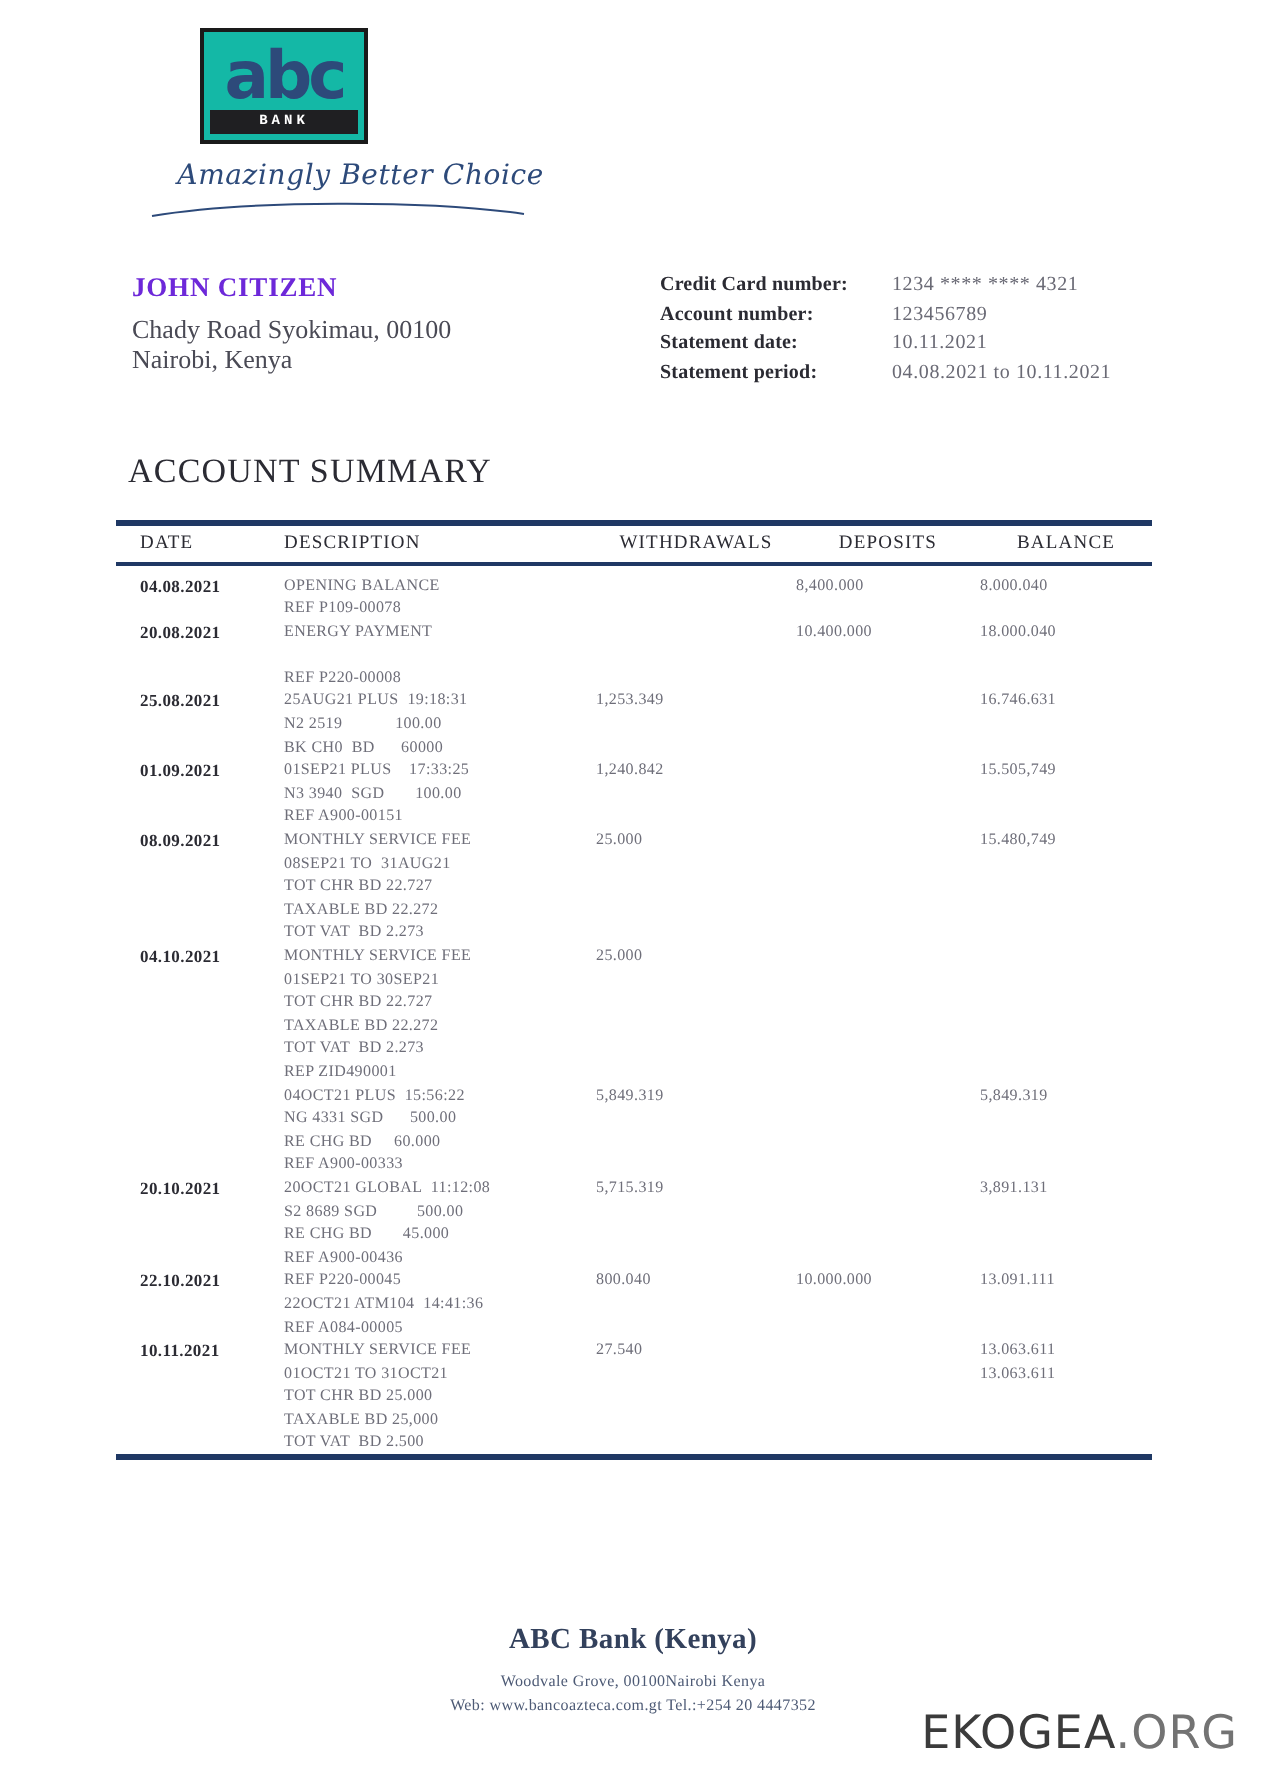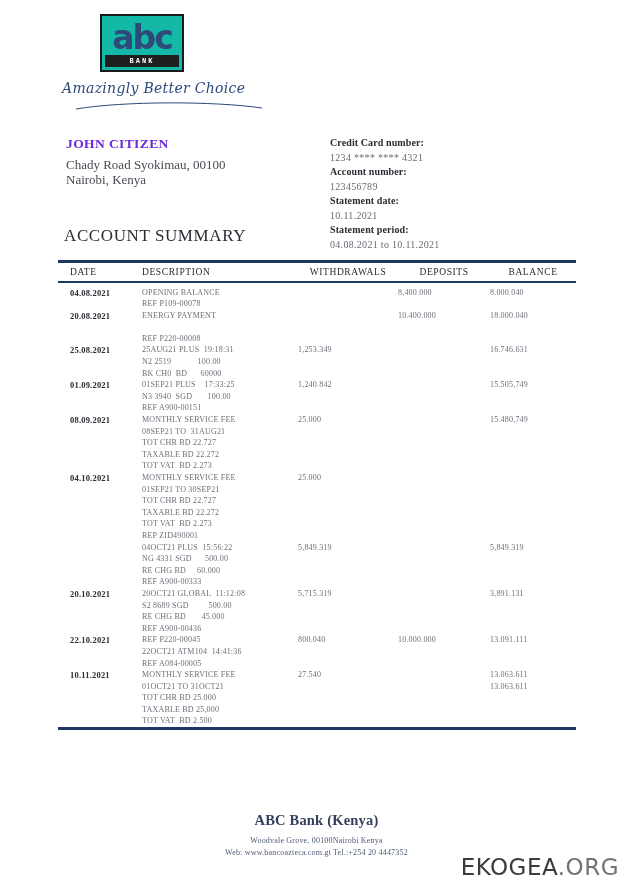--- a/index.html
+++ b/index.html
@@ -62,21 +62,21 @@
     text-align: center;
     line-height: 12px;
   }
   .tagline {
     margin-top: 8px;
     font-family: "DejaVu Serif", serif;
     font-style: italic;
     font-size: 14px;
     color: #2d4a7a;
     letter-spacing: 0.3px;
-    text-align: left;
+    text-align: right;
     width: 210px;
   }
   .tagline-swoosh {
     width: 190px;
     height: 10px;
     margin-left: 12px;
     margin-top: -2px;
   }
 
   
@@ -102,21 +102,20 @@
   .acct {
     position: absolute;
     left: 330px;
     top: 136px;
     width: 260px;
     font-size: 10px;
   }
   .acct-row {
     display: flex;
     line-height: 14.5px;
-    flex-direction: column;
   }
   .acct-label {
     width: 116px;
     font-weight: bold;
     color: #2b2b33;
     letter-spacing: 0.1px;
   }
   .acct-value {
     color: #6a6a75;
     letter-spacing: 0.3px;

